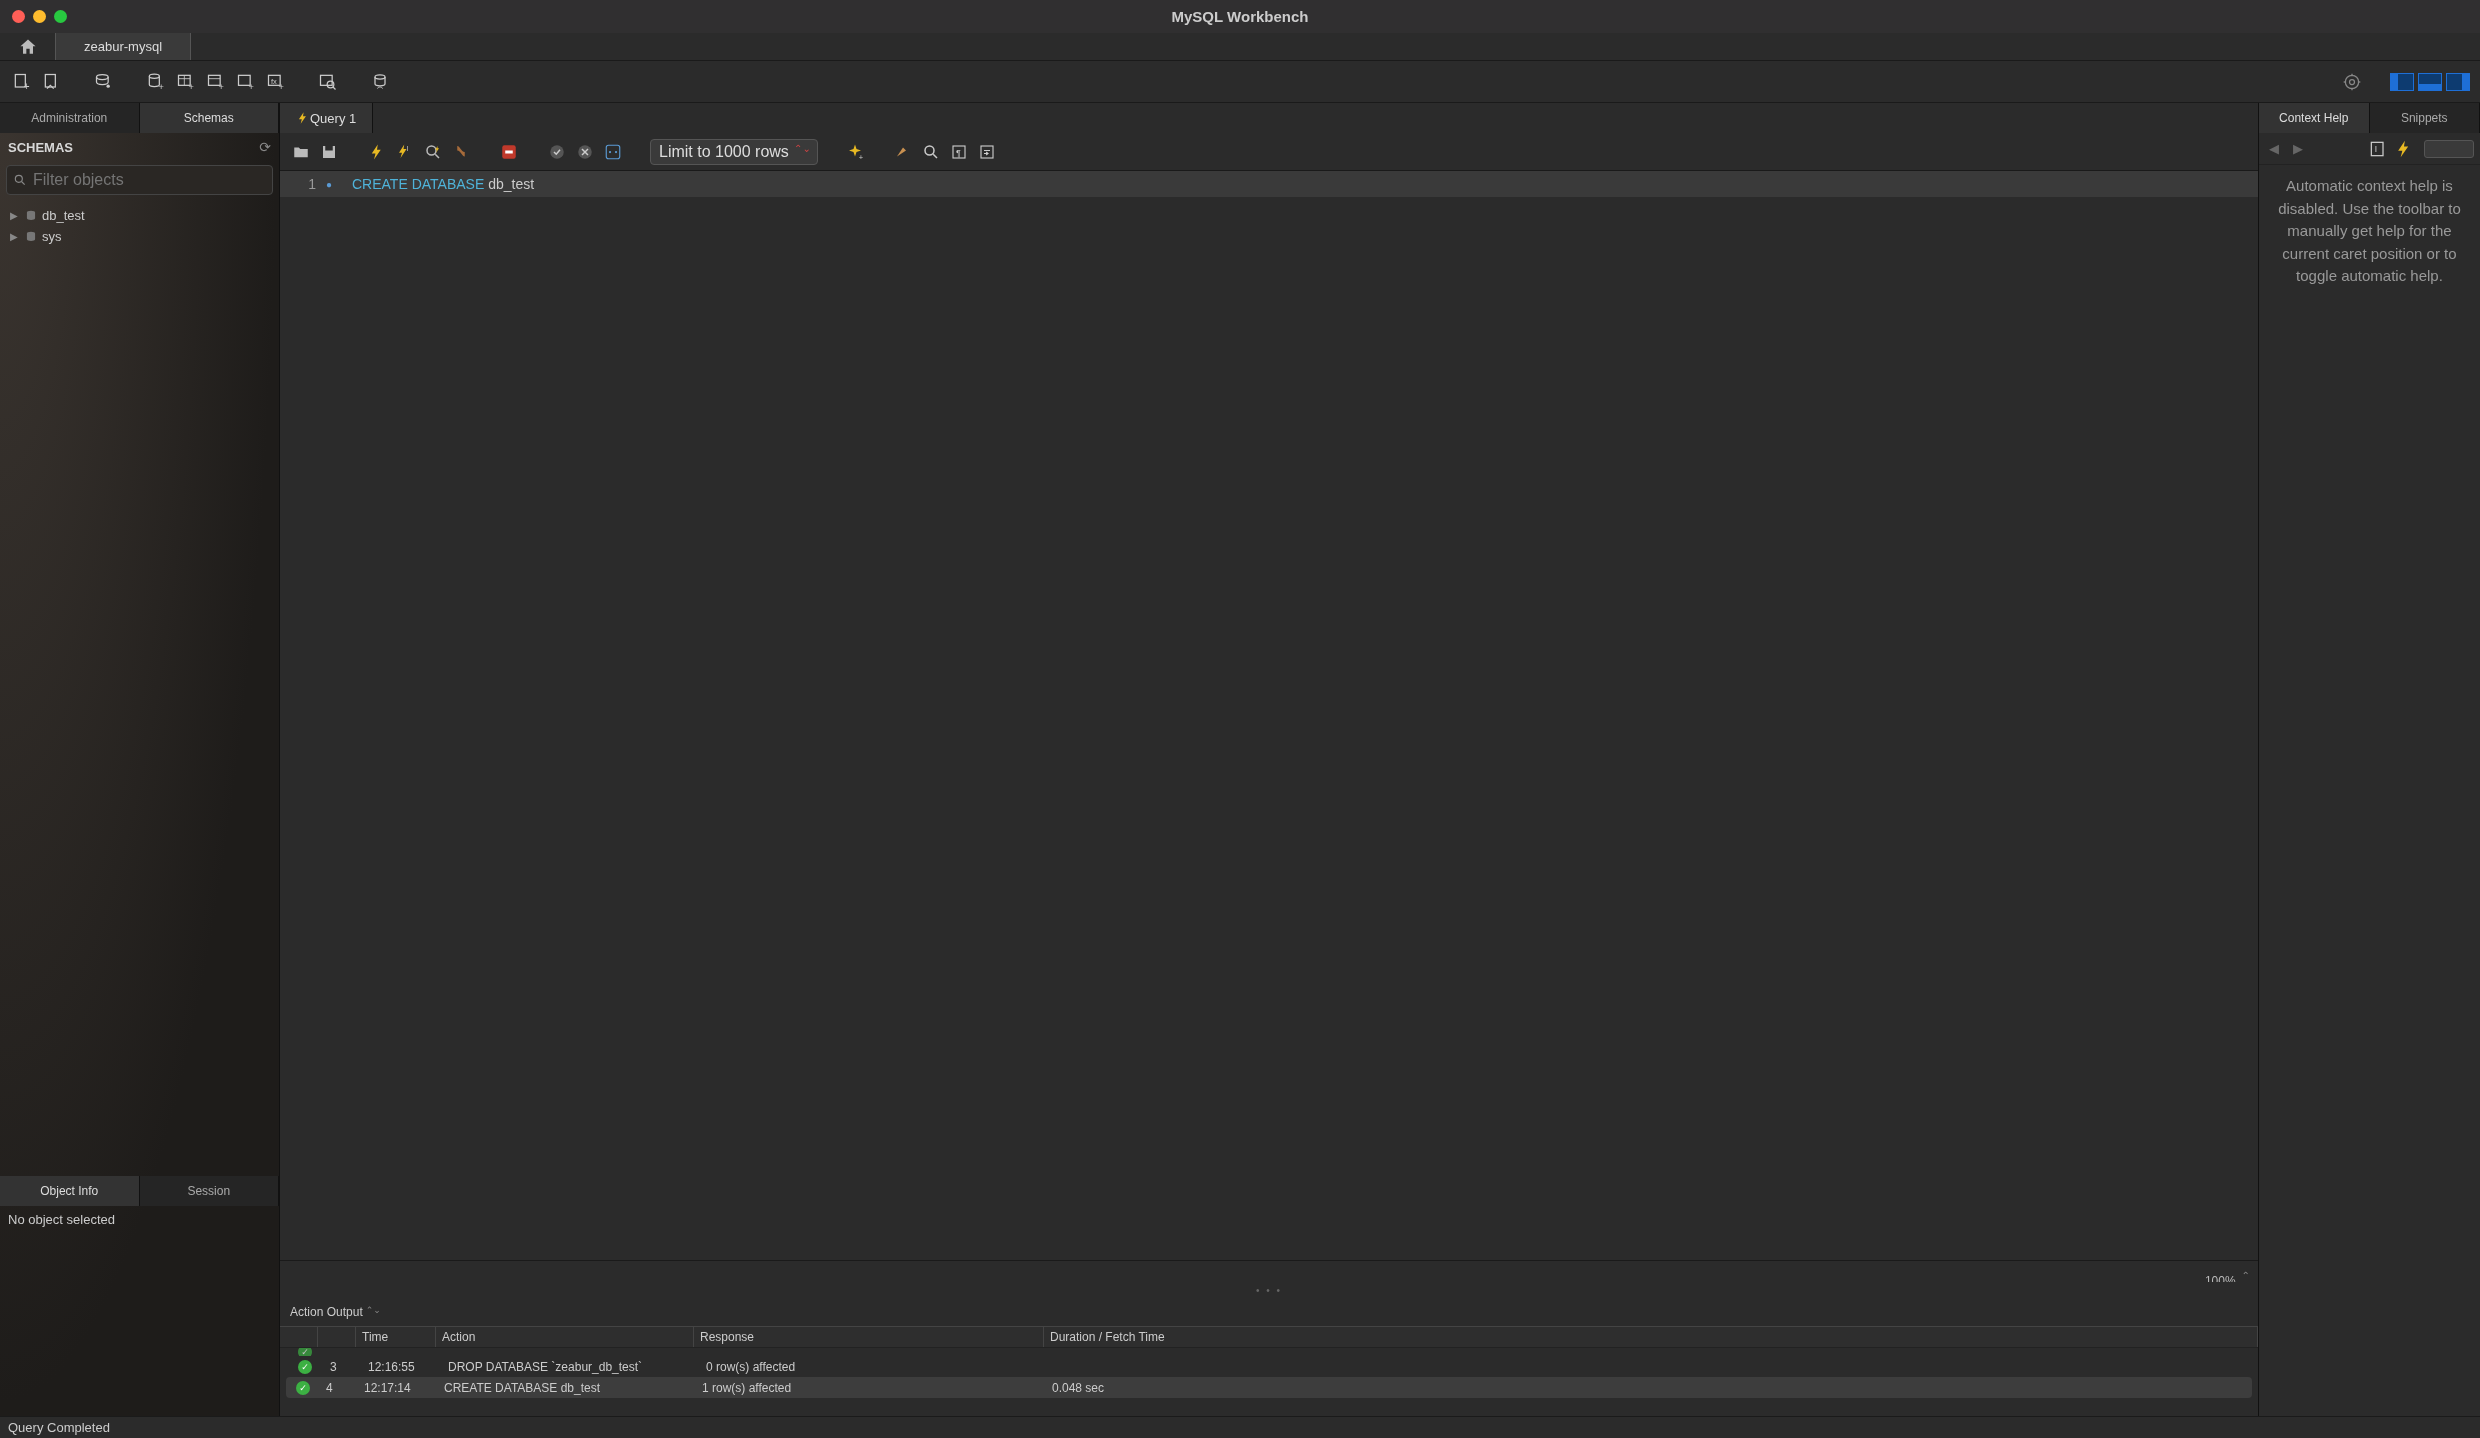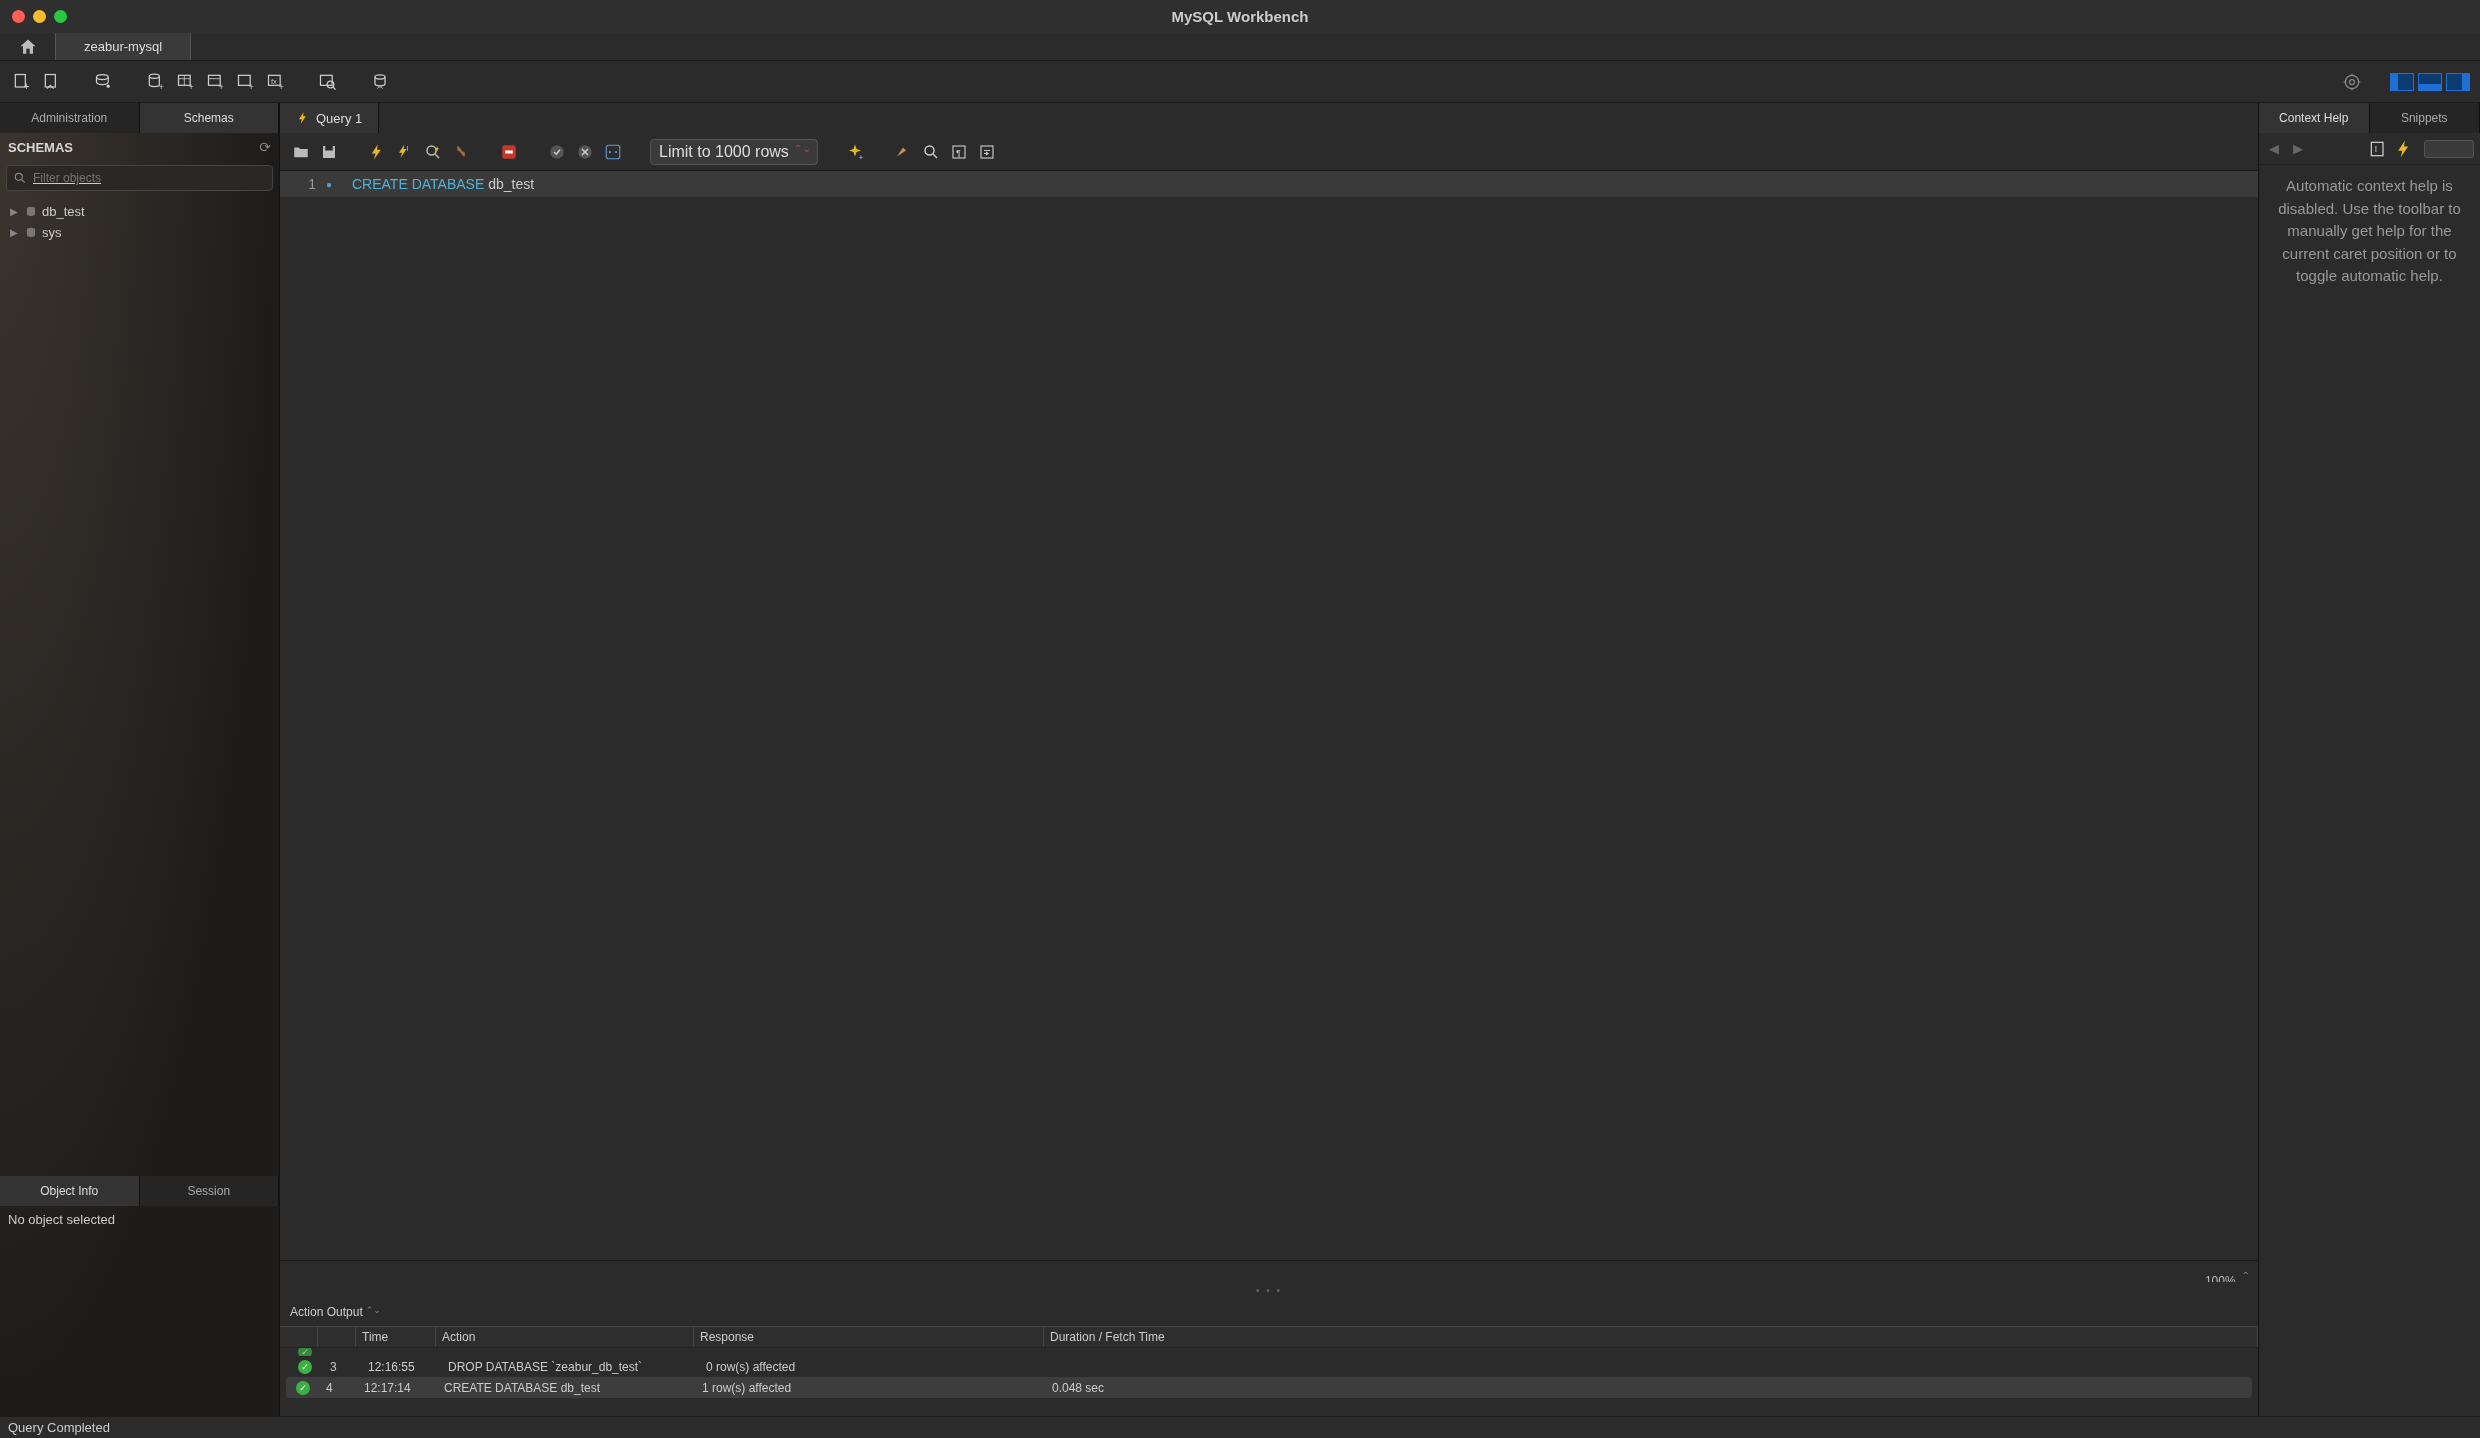--- a/index.html
+++ b/index.html
@@ -35,36 +35,36 @@
 
 
 .left-sidebar { width: 280px; display: flex; flex-direction: column; background: radial-gradient(ellipse at top left, #3b3530 0%, #1e1c1a 70%); border-right: 1px solid #111; }
 .sidebar-tabs { display: flex; height: 30px; }
 .sidebar-tab { flex: 1; display: flex; align-items: center; justify-content: center; background: #252525; color: #aaa; font-size: 12px; border-right: 1px solid #111; cursor: pointer; }
 .sidebar-tab.active { background: #333; color: #ddd; }
 .sidebar-header { display: flex; align-items: center; justify-content: space-between; padding: 6px 8px; }
 .sidebar-header-title { color: #d8d8d8; font-weight: 600; font-size: 13px; }
 .sync-icon { color: #888; font-size: 14px; }
 .filter-box { margin: 4px 6px; background: #2a2724; border-radius: 4px; display: flex; align-items: center; padding: 3px 6px; border: 1px solid #444; }
-.filter-box input { background: transparent; border: none; outline: none; color: #ccc; flex: 1; font-size: 12px; padding: 2px; text-decoration: underline; }
+.filter-box input { background: transparent; border: none; outline: none; color: #ccc; flex: 1; font-size: 16px; padding: 2px; }
 .filter-box svg { width: 14px; height: 14px; fill: #888; margin-right: 4px; }
 .schema-tree { flex: 1; padding: 6px 0; overflow: auto; }
 .schema-item { display: flex; align-items: center; gap: 4px; padding: 3px 10px; color: #ccc; font-size: 13px; cursor: pointer; }
 .schema-item .caret { width: 10px; color: #888; font-size: 10px; }
 .schema-item .db-icon { width: 14px; height: 14px; }
 
 .bottom-tabs { display: flex; height: 30px; }
 .bottom-tab { flex: 1; display: flex; align-items: center; justify-content: center; background: #252525; color: #aaa; font-size: 12px; border-right: 1px solid #111; cursor: pointer; }
 .bottom-tab.active { background: #333; color: #ddd; }
 .object-info-panel { padding: 6px 8px; color: #ccc; font-size: 13px; height: 210px; }
 
 
 .center-area { flex: 1; display: flex; flex-direction: column; min-width: 0; }
 .query-tabs { display: flex; height: 30px; background: #2b2b2b; }
-.query-tab { display: flex; align-items: center; gap: 6px; padding: 0 16px; background: #333; color: #ddd; font-size: 13px; border-right: 1px solid #111; }
+.query-tab { display: flex; align-items: center; padding: 0 16px; background: #333; color: #ddd; font-size: 13px; border-right: 1px solid #111; }
 .query-tab svg { width: 14px; height: 14px; }
 
 .editor-toolbar { height: 38px; display: flex; align-items: center; padding: 0 10px; gap: 6px; background: #2b2b2b; border-bottom: 1px solid #1a1a1a; }
 .et-btn { width: 22px; height: 22px; display: flex; align-items: center; justify-content: center; cursor: pointer; }
 .et-btn svg { width: 18px; height: 18px; }
 .et-sep { width: 14px; }
 .limit-select { background: #3a3a3a; color: #ddd; border: 1px solid #555; padding: 3px 28px 3px 8px; border-radius: 4px; font-size: 16px; position: relative; }
 .limit-select::after { content: "⌃⌄"; position: absolute; right: 6px; color: #c44; font-size: 10px; }
 
 .code-editor { flex: 1; background: #2b2b2b; position: relative; font-family: Menlo, Monaco, monospace; font-size: 14px; min-height: 0; overflow: hidden; }

